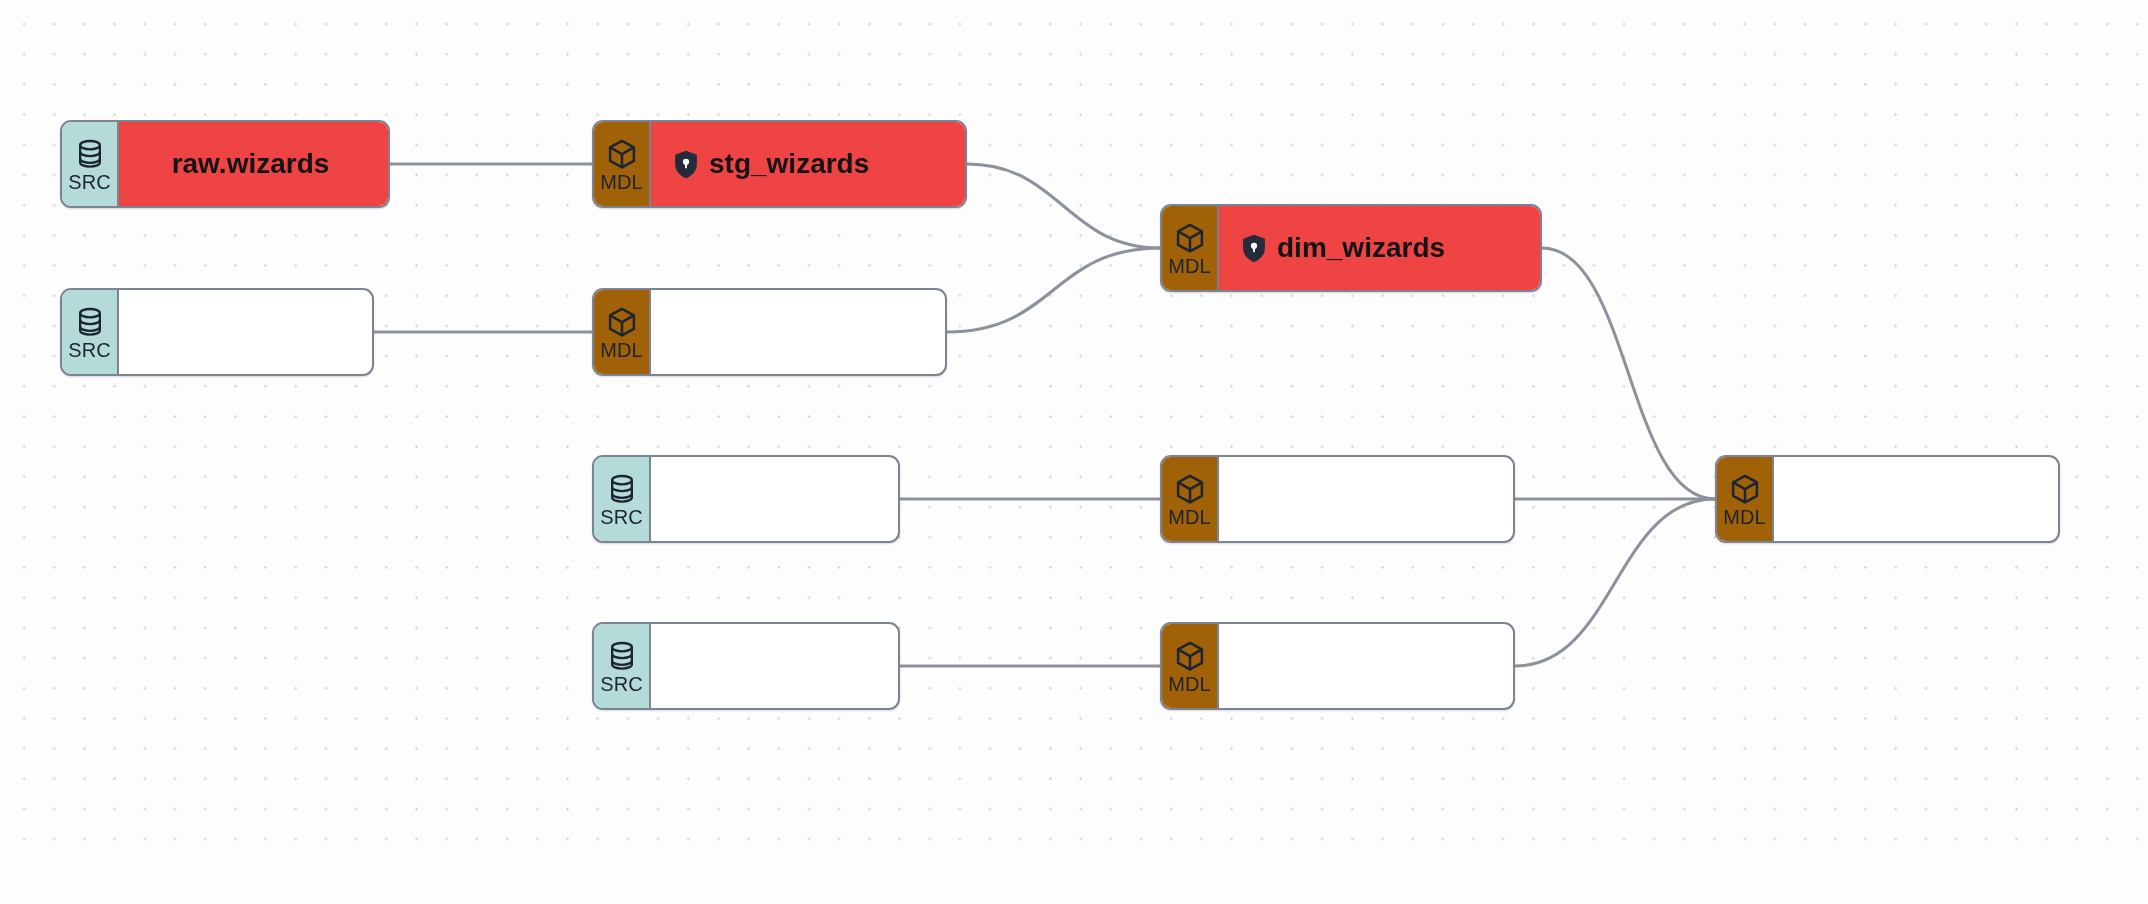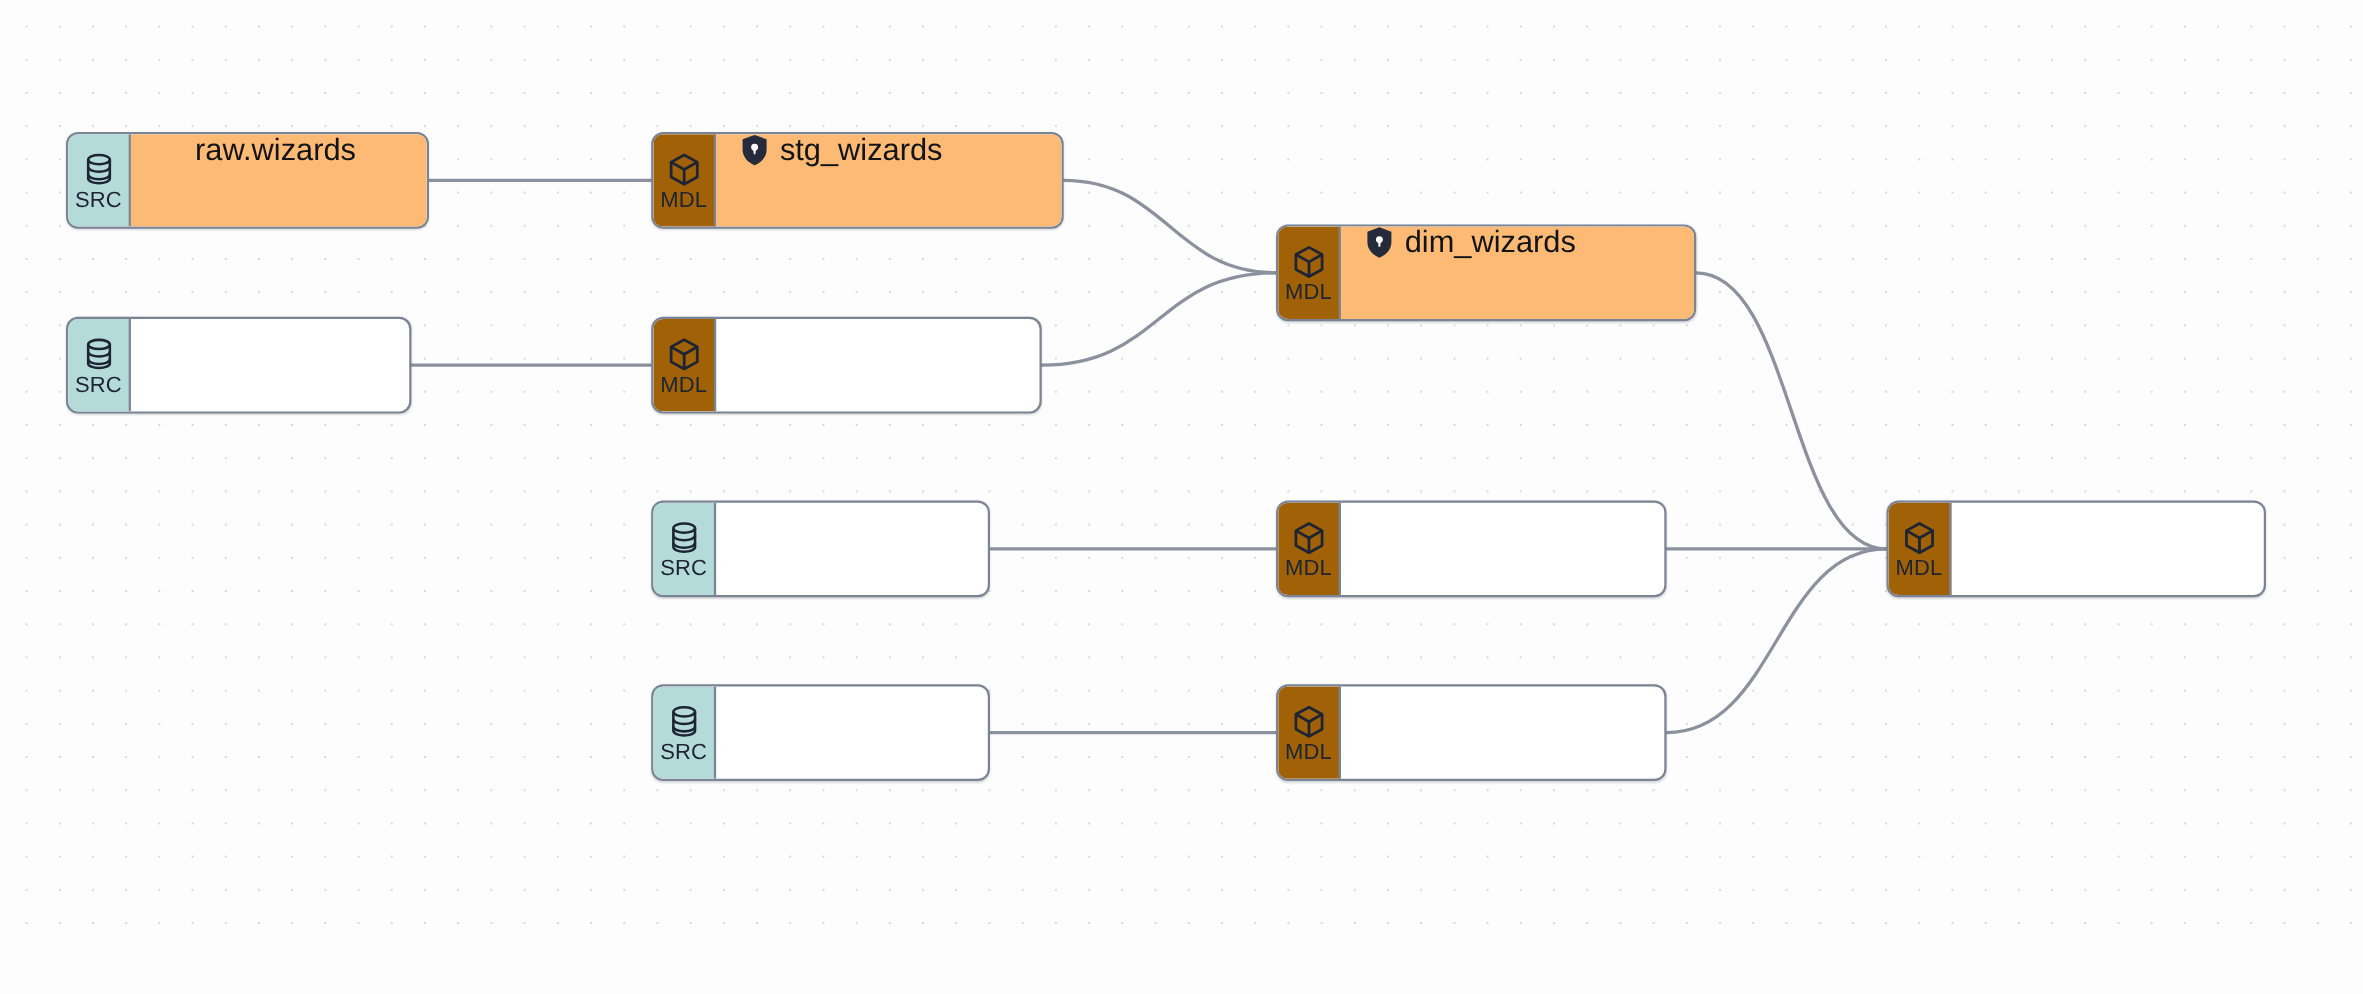--- a/index.html
+++ b/index.html
@@ -59,24 +59,26 @@
   .badge-label {
     font-size: 20px;
     line-height: 21px;
     color: #1d2433;
     font-family: "Liberation Sans", sans-serif;
     letter-spacing: 0.1px;
   }
   .node-body {
     flex: 1 1 auto;
     display: flex;
+    align-items: center;
     gap: 10px;
     padding: 0 20px 0 22px;
-    background: #fdba74;
+    background: #ef4444;
     white-space: nowrap;
+    font-weight: bold;
   }
   .node-body.centered { justify-content: center; padding-left: 14px; }
   .shield-icon { display: block; line-height: 0; flex: 0 0 auto; }
   .node-title {
     font-size: 28px;
     color: #121418;
     font-family: "Liberation Sans", sans-serif;
     line-height: 1;
   }
 </style>

